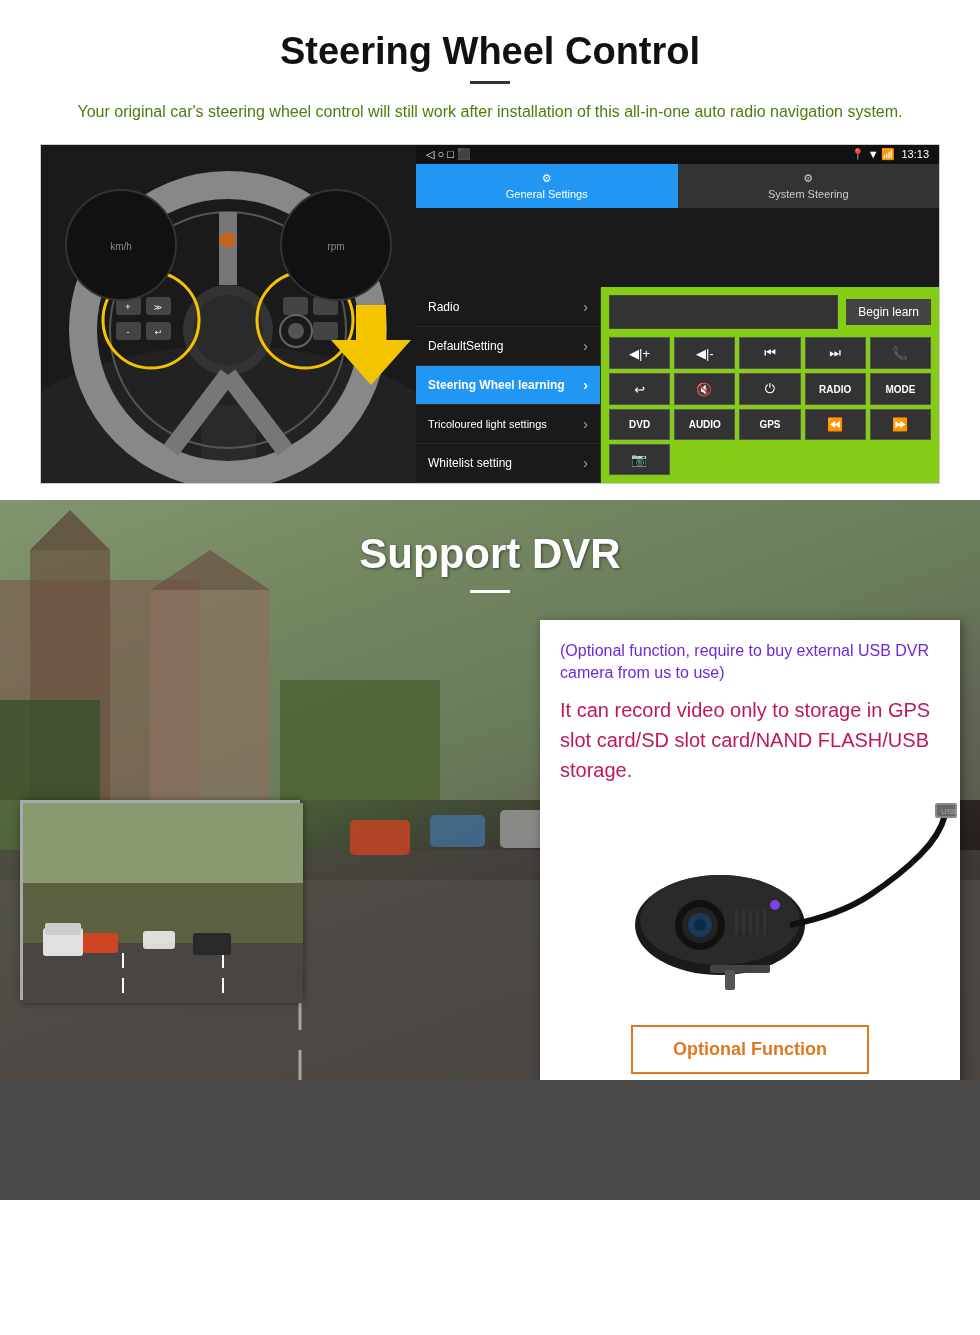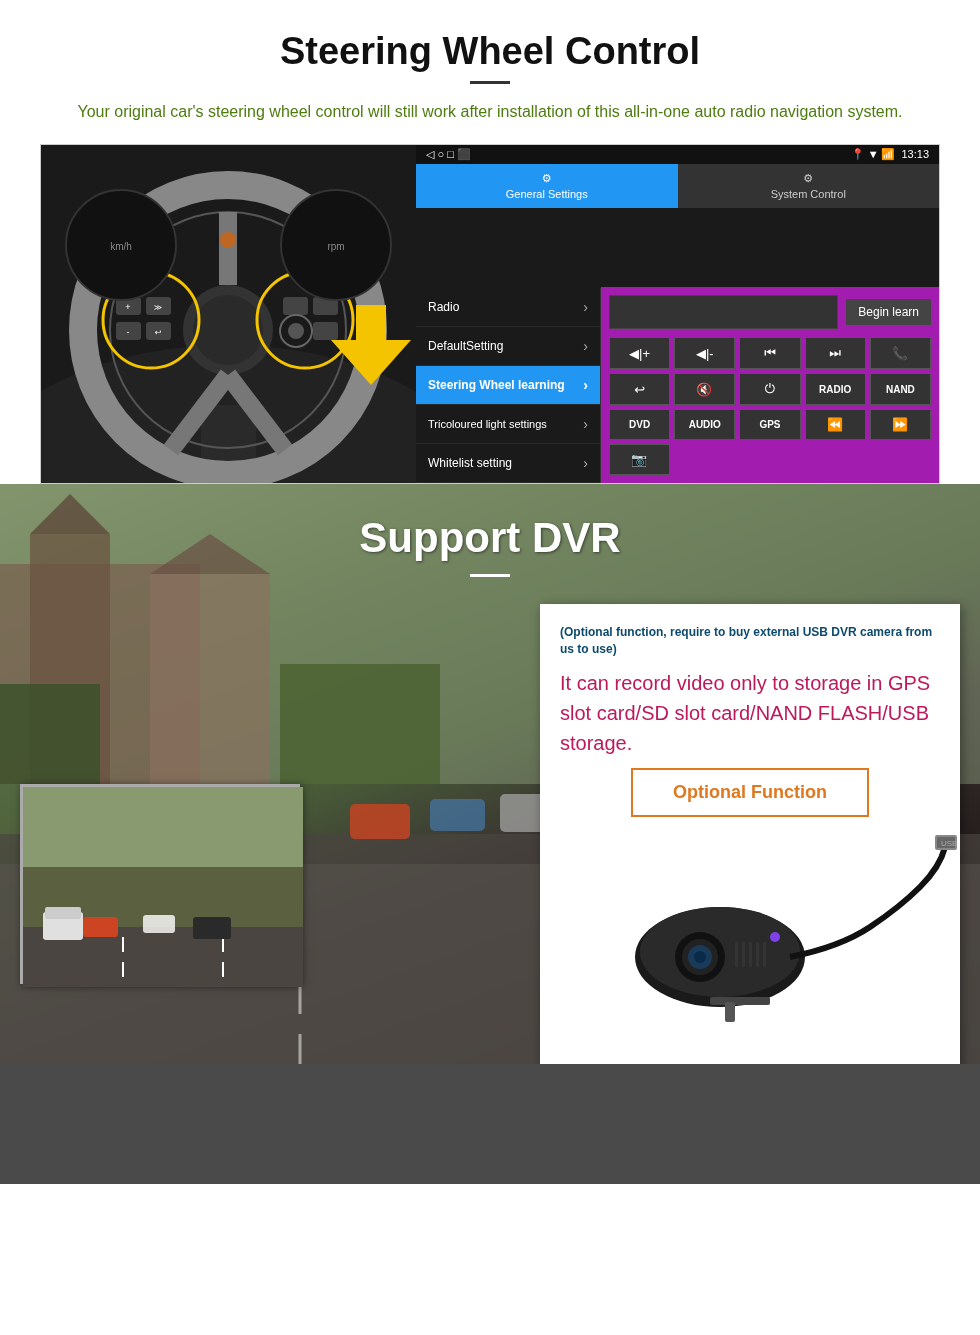--- a/index.html
+++ b/index.html
@@ -5,21 +5,21 @@
     * { margin: 0; padding: 0; box-sizing: border-box; }
     body {
       width: 980px;
       background: #fff;
       font-family: Arial, sans-serif;
       overflow-x: hidden;
     }
 
     
     .section1 {
-      padding: 30px 40px 0 40px;
+      padding: 30px 40px 16px 40px;
       background: #fff;
     }
     .main-title {
       text-align: center;
       font-size: 38px;
       font-weight: 900;
       color: #111;
       margin-bottom: 8px;
     }
     .title-divider {
@@ -116,21 +116,21 @@
     }
     .android-menu-item .chevron {
       color: #aaa;
       font-size: 14px;
     }
     .android-menu-item.active .chevron {
       color: #fff;
     }
     .android-right {
       flex: 1;
-      background: #a21caf;
+      background: #84cc16;
       padding: 8px;
     }
     .begin-learn-row {
       display: flex;
       align-items: center;
       margin-bottom: 8px;
       gap: 8px;
     }
     .begin-learn-input {
       flex: 1;
@@ -232,23 +232,23 @@
     .dvr-info-card {
       position: absolute;
       top: 120px;
       right: 20px;
       width: 420px;
       background: #fff;
       padding: 20px;
       box-shadow: 2px 2px 10px rgba(0,0,0,0.4);
     }
     .dvr-info-orange {
-      color: #0c4a6e;
-      font-size: 12px;
-      font-weight: bold;
+      color: #6d28d9;
+      font-size: 16px;
+      font-weight: normal;
       line-height: 1.4;
       margin-bottom: 10px;
     }
     .dvr-info-text {
       color: #be185d;
       font-size: 20px;
       line-height: 1.5;
     }
 
     
@@ -356,21 +356,21 @@
         <span style="margin-left: 6px;">13:13</span>
       </div>
 
       <div class="android-tabs">
         <div class="android-tab-active">
           <span>⚙</span>
           <span>General Settings</span>
         </div>
         <div class="android-tab-inactive">
           <span>⚙</span>
-          <span>System Control</span>
+          <span>System Steering</span>
         </div>
       </div>
 
       <div class="android-content">
 
         <div class="android-menu">
           <div class="android-menu-item">
             <span>Radio</span>
             <span class="chevron">›</span>
           </div>
@@ -402,21 +402,21 @@
           <div class="control-grid">
             <div class="ctrl-btn">◀|+</div>
             <div class="ctrl-btn">◀|-</div>
             <div class="ctrl-btn">⏮</div>
             <div class="ctrl-btn">⏭</div>
             <div class="ctrl-btn">📞</div>
             <div class="ctrl-btn">↩</div>
             <div class="ctrl-btn">🔇</div>
             <div class="ctrl-btn">⏻</div>
             <div class="ctrl-btn-text">RADIO</div>
-            <div class="ctrl-btn-text">NAND</div>
+            <div class="ctrl-btn-text">MODE</div>
             <div class="ctrl-btn-text">DVD</div>
             <div class="ctrl-btn-text">AUDIO</div>
             <div class="ctrl-btn-text">GPS</div>
             <div class="ctrl-btn">⏪</div>
             <div class="ctrl-btn">⏩</div>
             <div class="ctrl-btn">📷</div>
           </div>
         </div>
       </div>
     </div>
@@ -474,24 +474,20 @@
 
         <rect x="20" y="125" width="40" height="28" rx="3" fill="#e0e0e0"></rect>
         <rect x="22" y="120" width="36" height="12" rx="2" fill="#cccccc"></rect>
       </svg>
     </div>
 
     <div class="dvr-info-card">
       <p class="dvr-info-orange">(Optional function, require to buy external USB DVR camera from us to use)</p>
       <p class="dvr-info-text">It can record video only to storage in GPS slot card/SD slot card/NAND FLASH/USB storage.</p>
 
-      <div style="text-align:center; margin-top:10px;">
-        <button class="optional-btn">Optional Function</button>
-      </div>
-
       <div style="position:relative;height:220px;margin-top:10px;">
         <svg width="400" height="220" viewBox="0 0 400 220">
 
           <ellipse cx="160" cy="130" rx="85" ry="50" fill="#1a1a1a"></ellipse>
           <ellipse cx="160" cy="125" rx="80" ry="45" fill="#2a2a2a"></ellipse>
 
           <circle cx="140" cy="130" r="25" fill="#111"></circle>
           <circle cx="140" cy="130" r="18" fill="#222"></circle>
           <circle cx="140" cy="130" r="12" fill="#1a3a5a"></circle>
           <circle cx="140" cy="130" r="6" fill="#0a2a4a"></circle>
@@ -508,16 +504,20 @@
 
           <rect x="375" y="8" width="22" height="15" rx="2" fill="#888"></rect>
           <rect x="377" y="10" width="18" height="11" rx="1" fill="#666"></rect>
 
           <text x="381" y="19" fill="#aaa" font-size="8">USB</text>
 
           <rect x="150" y="170" width="60" height="8" rx="2" fill="#444"></rect>
           <rect x="165" y="175" width="10" height="20" rx="2" fill="#555"></rect>
         </svg>
       </div>
+
+      <div style="text-align:center; margin-top:10px;">
+        <button class="optional-btn">Optional Function</button>
+      </div>
     </div>
 
   </div>
 </div>
 
 </body></html>

